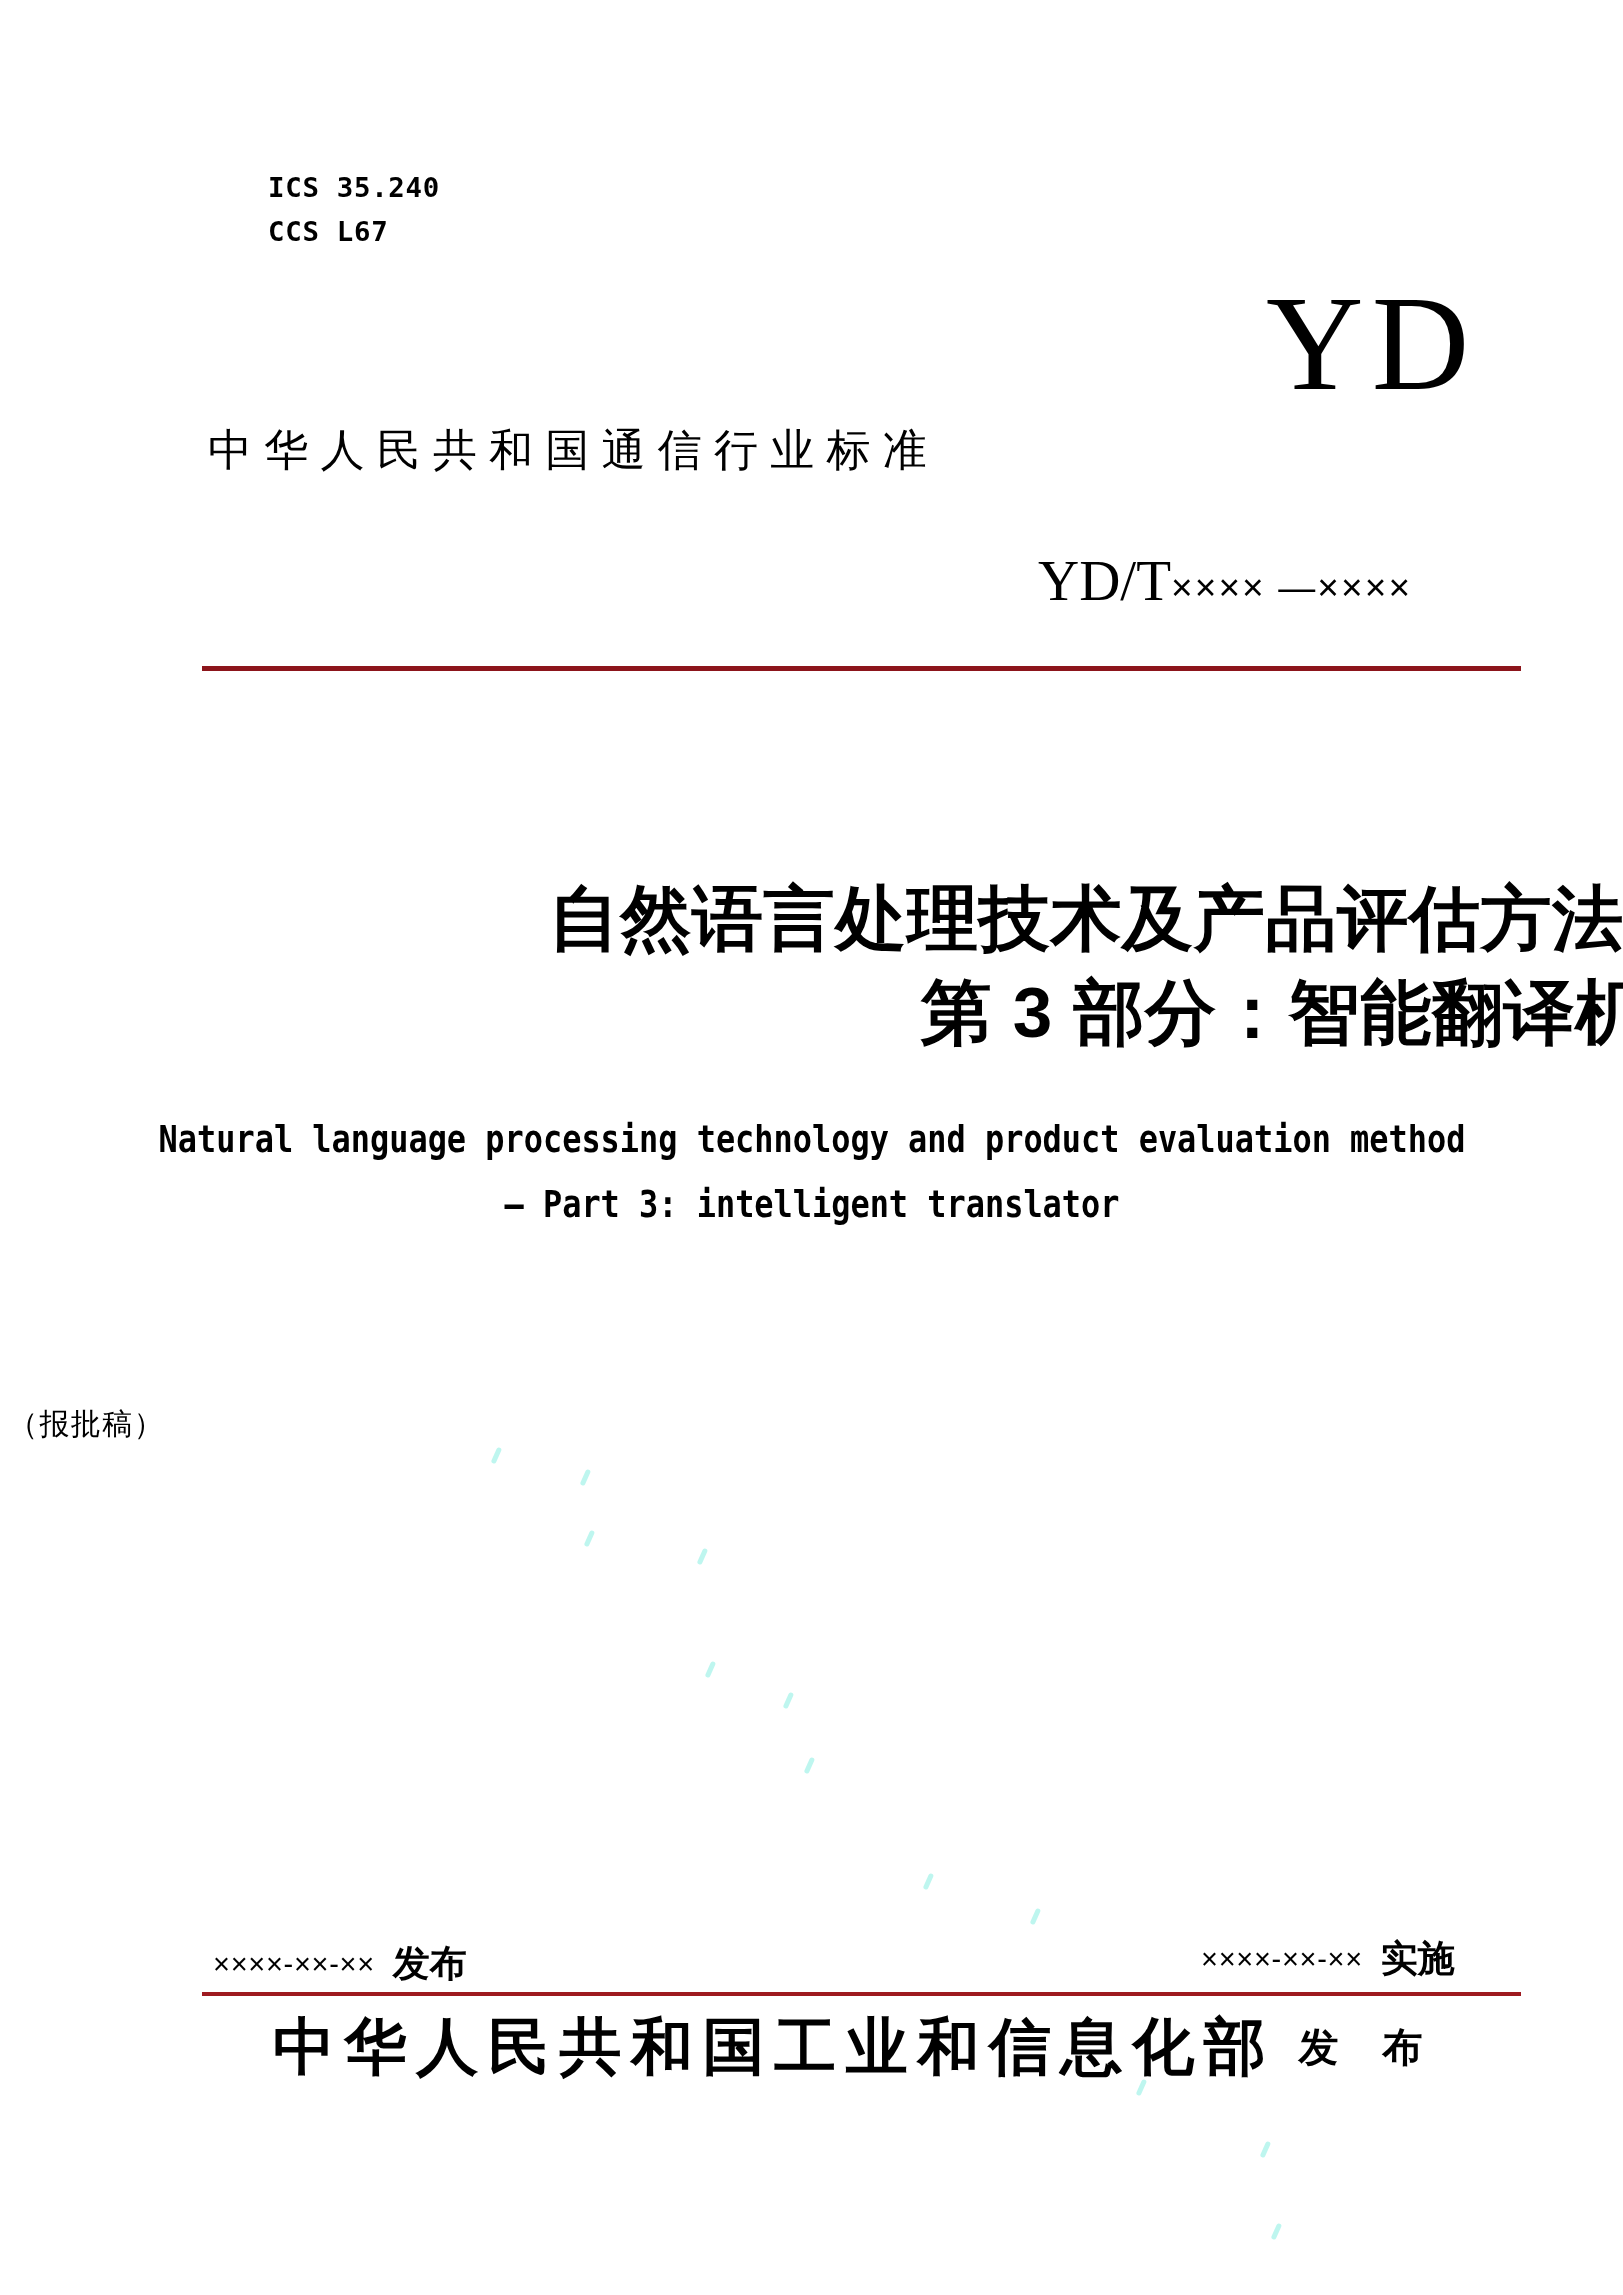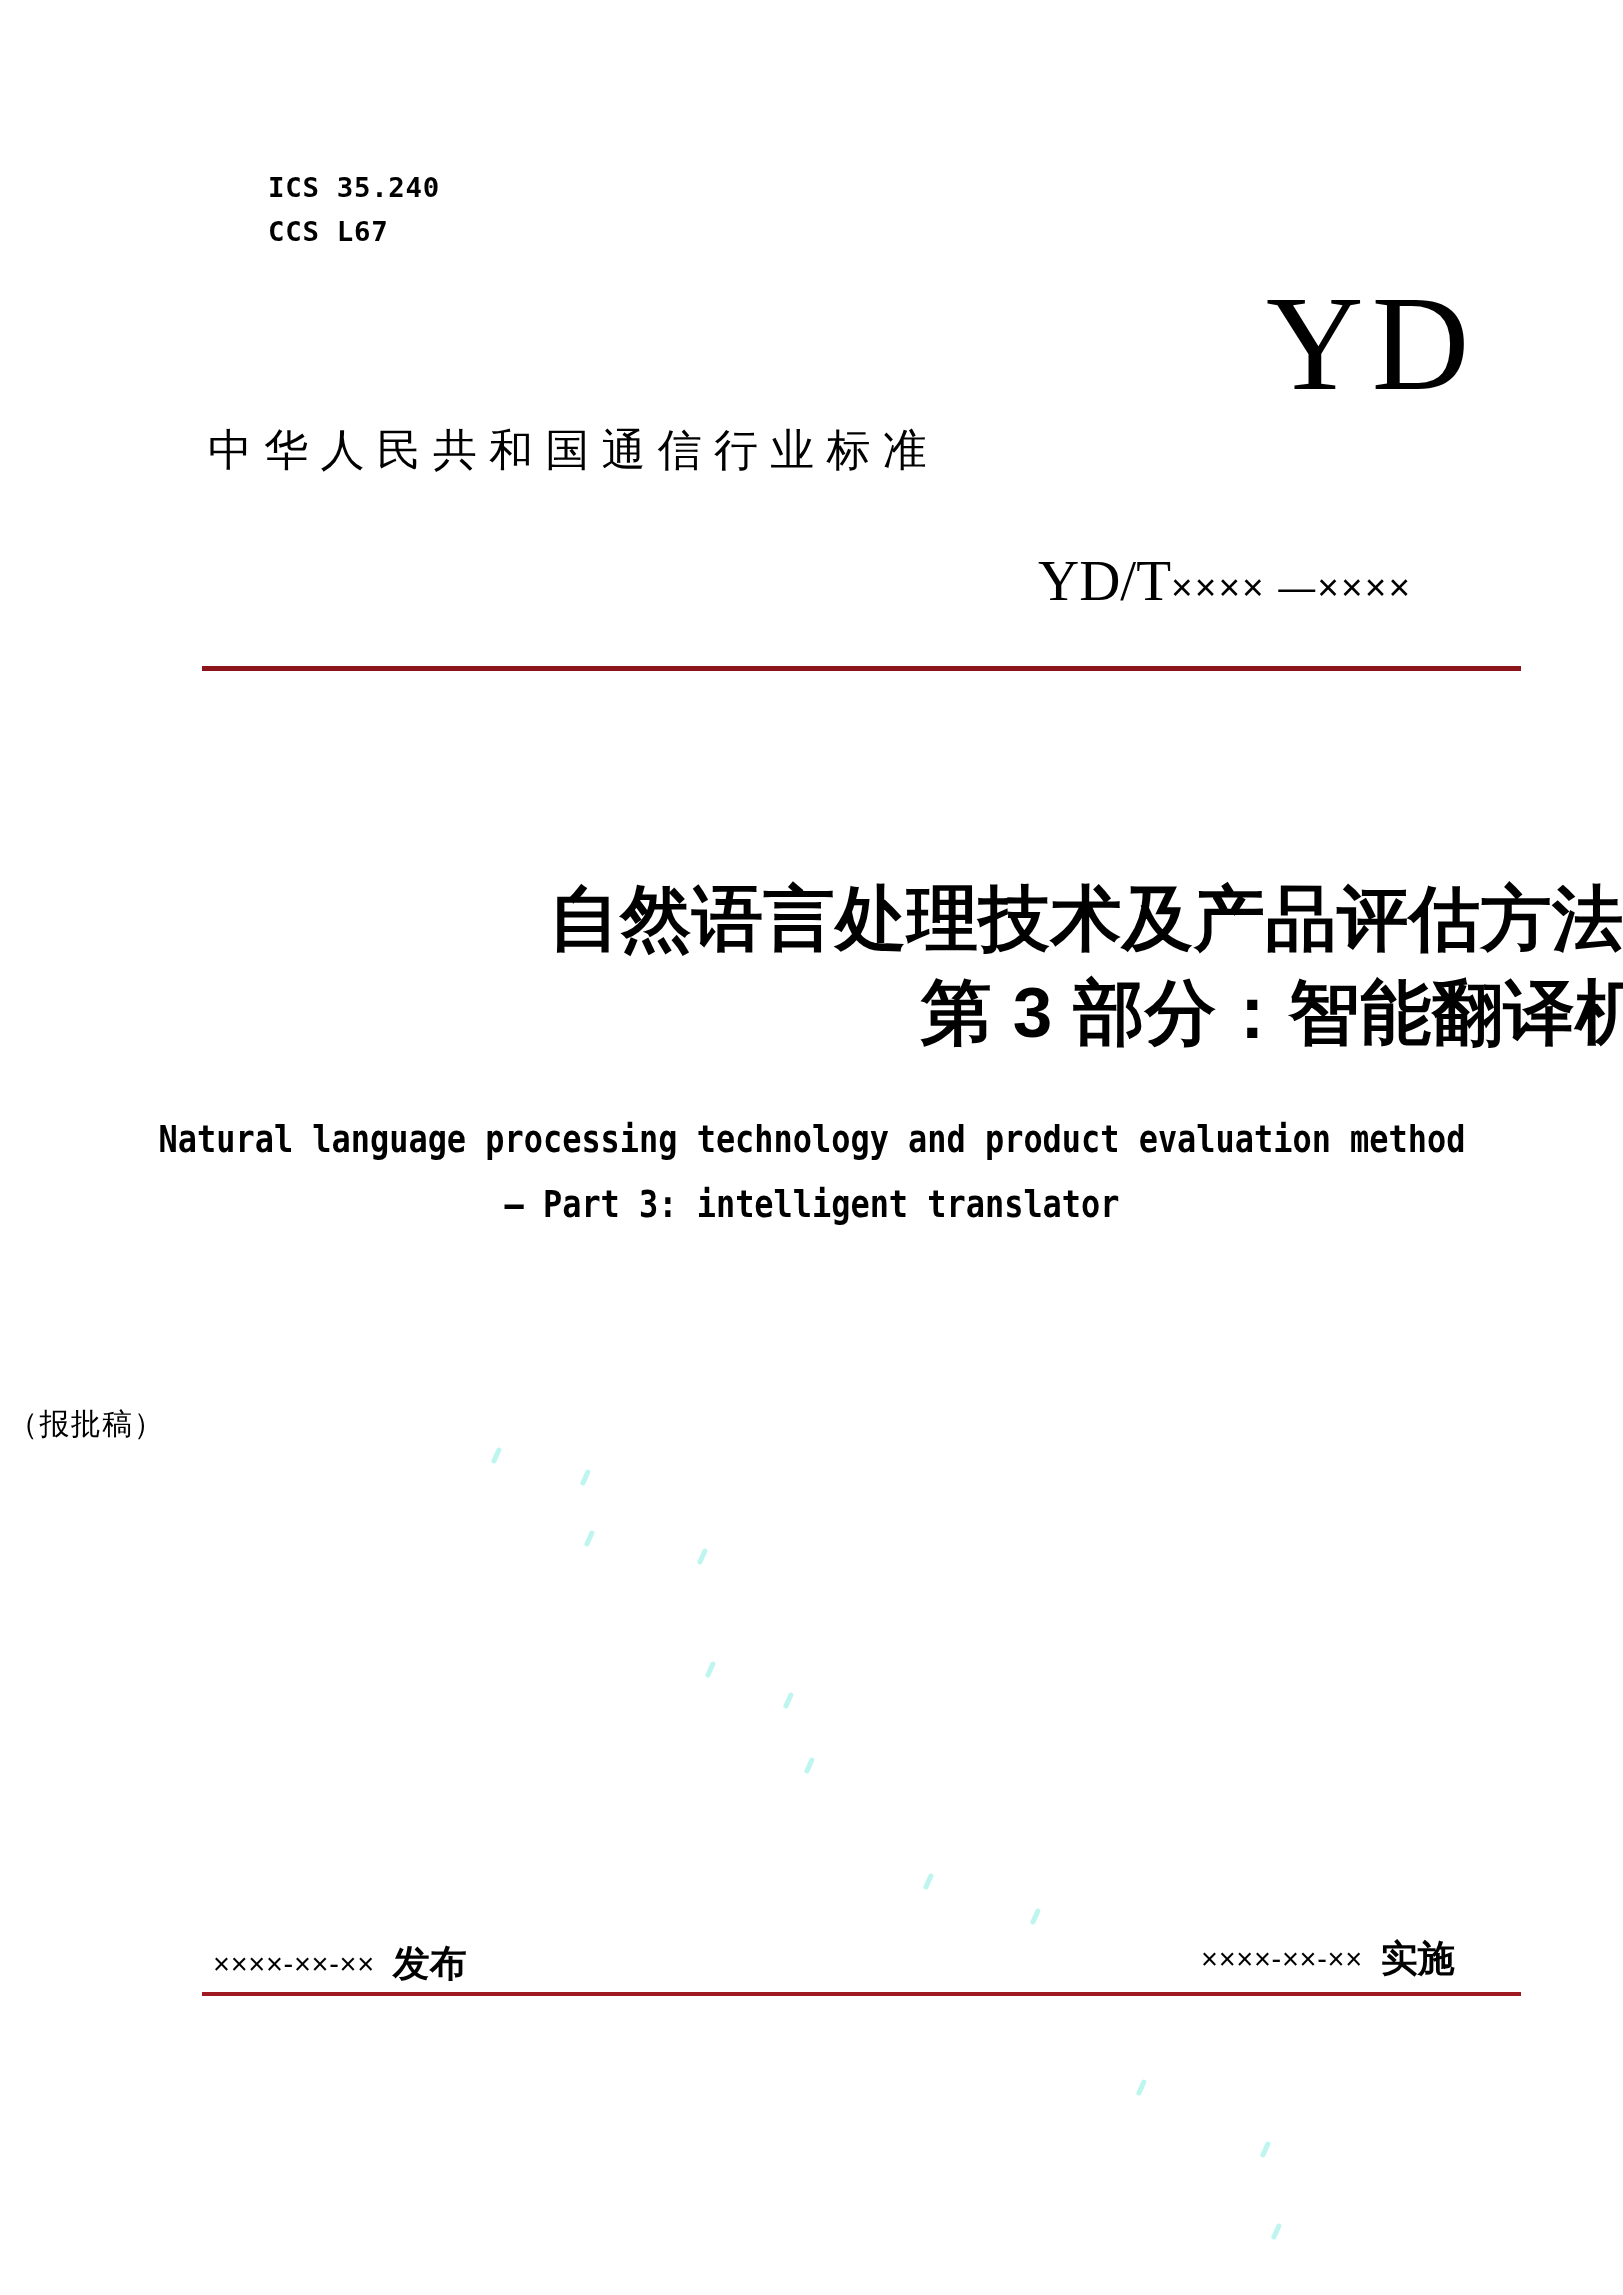--- a/index.html
+++ b/index.html
@@ -209,15 +209,19 @@
     <span class="date-label">发布</span>
   </div>
 
   <div class="date-row date-impl">
     <span class="date-x">××××-××-××</span>
     <span class="date-label">实施</span>
   </div>
 
   <div class="rule-bottom"></div>
 
+  <div class="publisher-row">
+    <span class="publisher-main">中华人民共和国工业和信息化部</span>
+    <span class="publisher-suffix">发 布</span>
+  </div>
 
 </div>
 
 
 </body></html>

